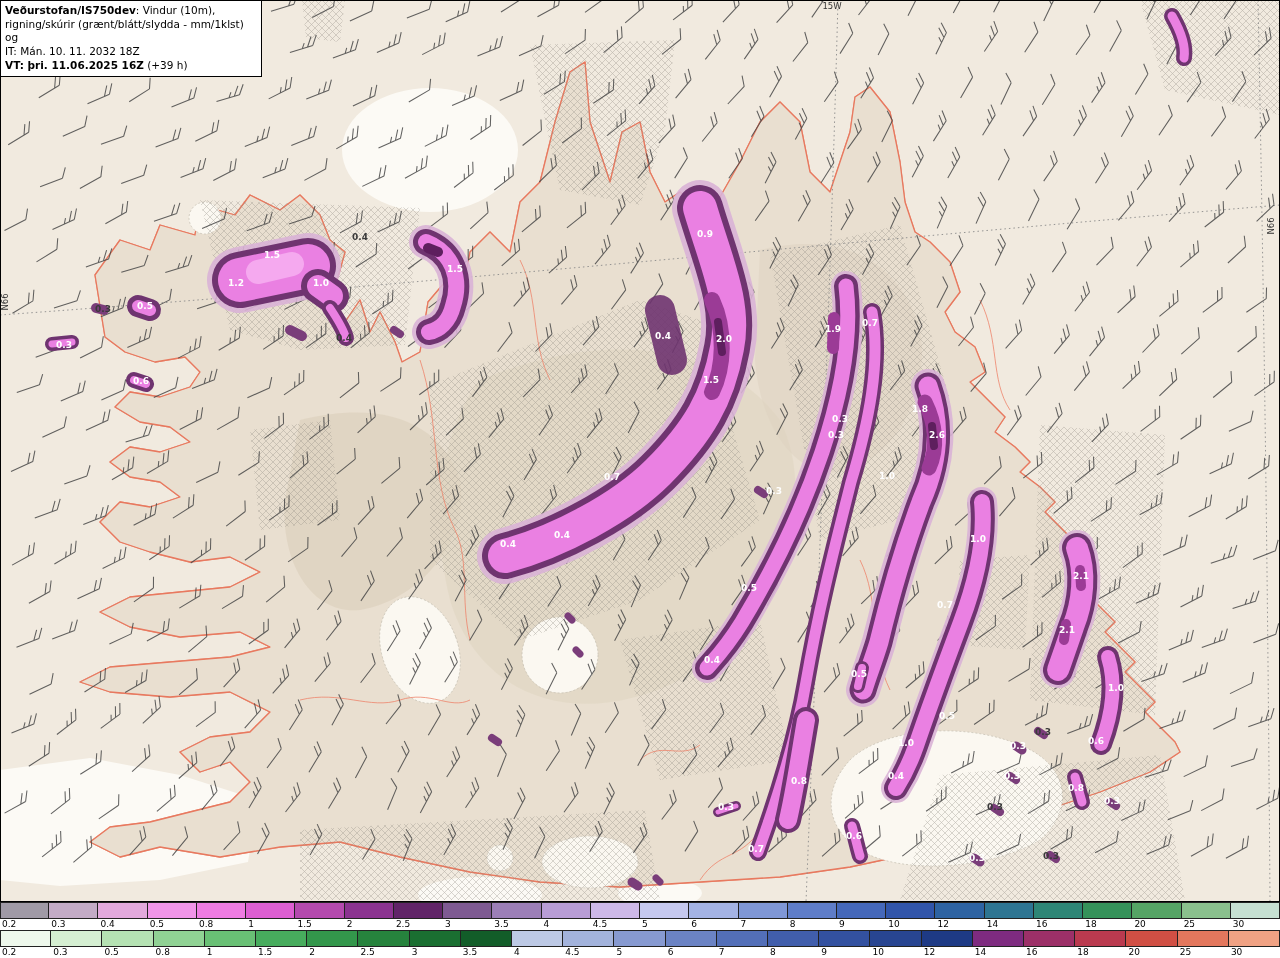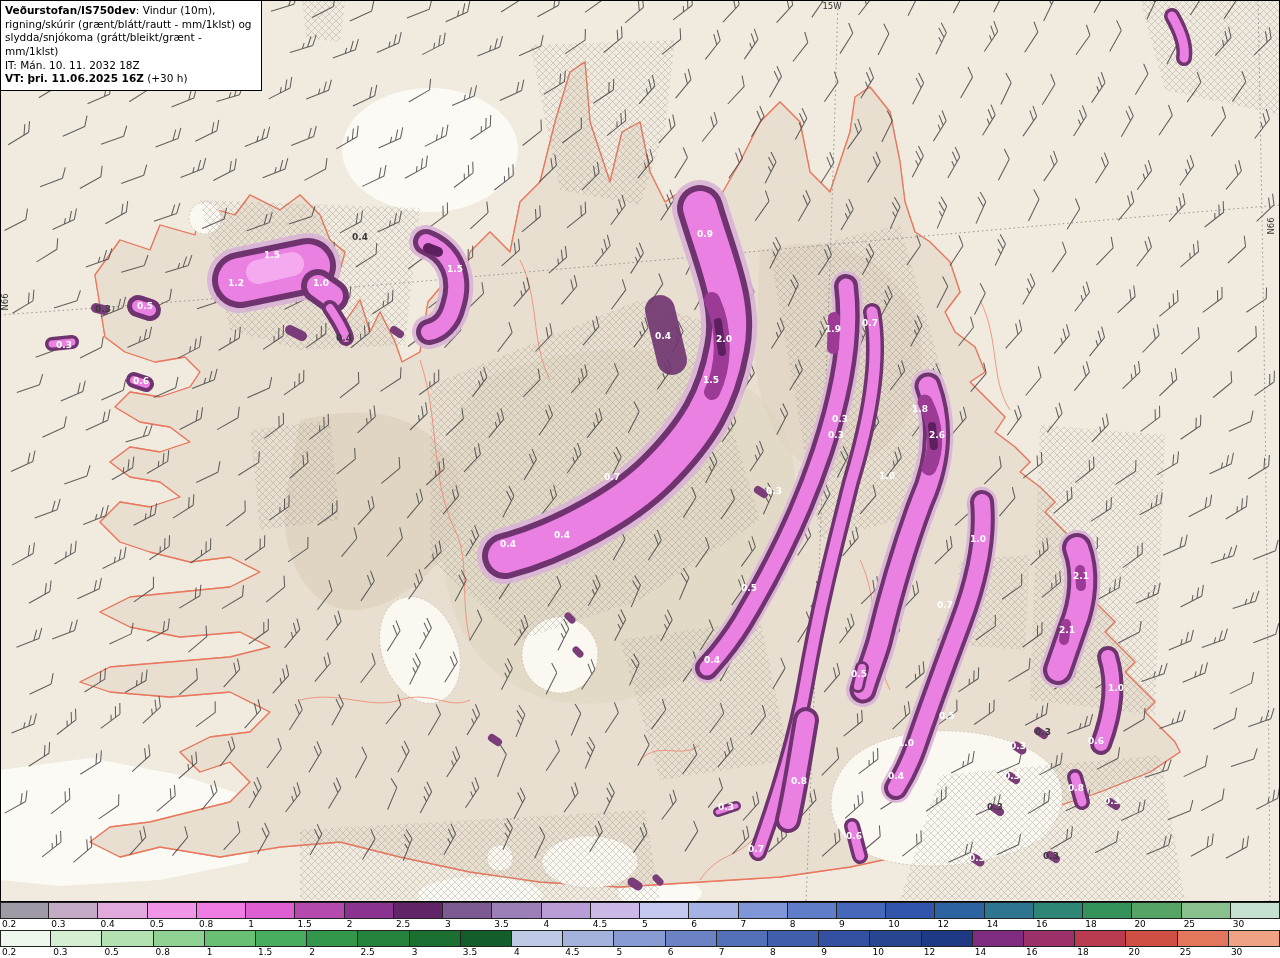--- a/index.html
+++ b/index.html
@@ -45,24 +45,23 @@
 </style>
 </head>
 <body>
 
 <div class="page">
 
   <div class="map-wrap">
 
     <div class="title-box">
       <div class="t-line"><span class="b">Veðurstofan/IS750dev</span><span>: Vindur (10m),</span></div>
-      <div class="t-line">rigning/skúrir (grænt/blátt/rautt - mm/1klst) og</div>
-      <div class="t-line">slydda/snjókoma (grátt/bleikt/grænt - mm/1klst)</div>
+      <div class="t-line">rigning/skúrir (grænt/blátt/slydda - mm/1klst) og</div>
       <div class="t-line">IT: Mán. 10. 11. 2032 18Z</div>
-      <div class="t-line"><span class="b">VT: þri. 11.06.2025 16Z</span><span> (+30 h)</span></div>
+      <div class="t-line"><span class="b">VT: þri. 11.06.2025 16Z</span><span> (+39 h)</span></div>
     </div>
 
     <svg id="map-svg" viewBox="0 0 1280 902" xmlns="http://www.w3.org/2000/svg">
       <defs>
         <pattern id="hatch" patternUnits="userSpaceOnUse" width="7" height="7">
           <path d="M0,7 L7,0 M0,0 L7,7" stroke="#8f8a82" stroke-width="0.6"></path>
         </pattern>
       </defs>
 
       <rect x="0" y="0" width="1280" height="902" fill="#f1eadf"></rect>

